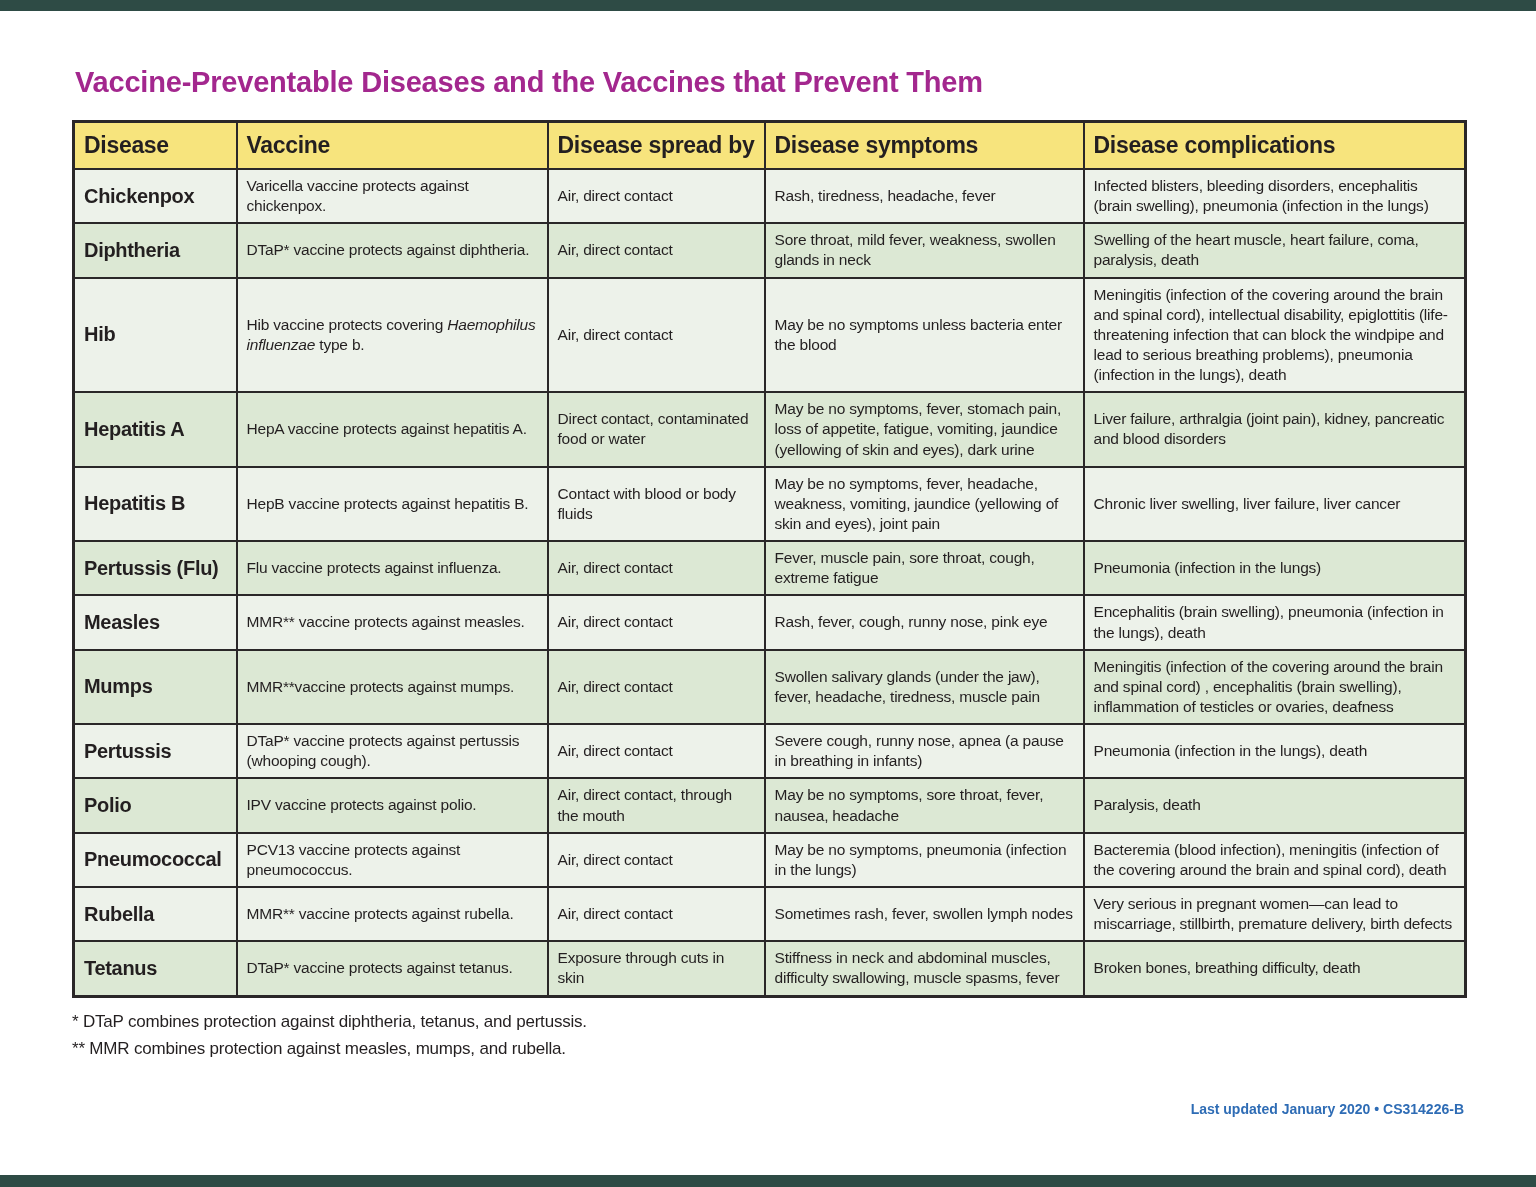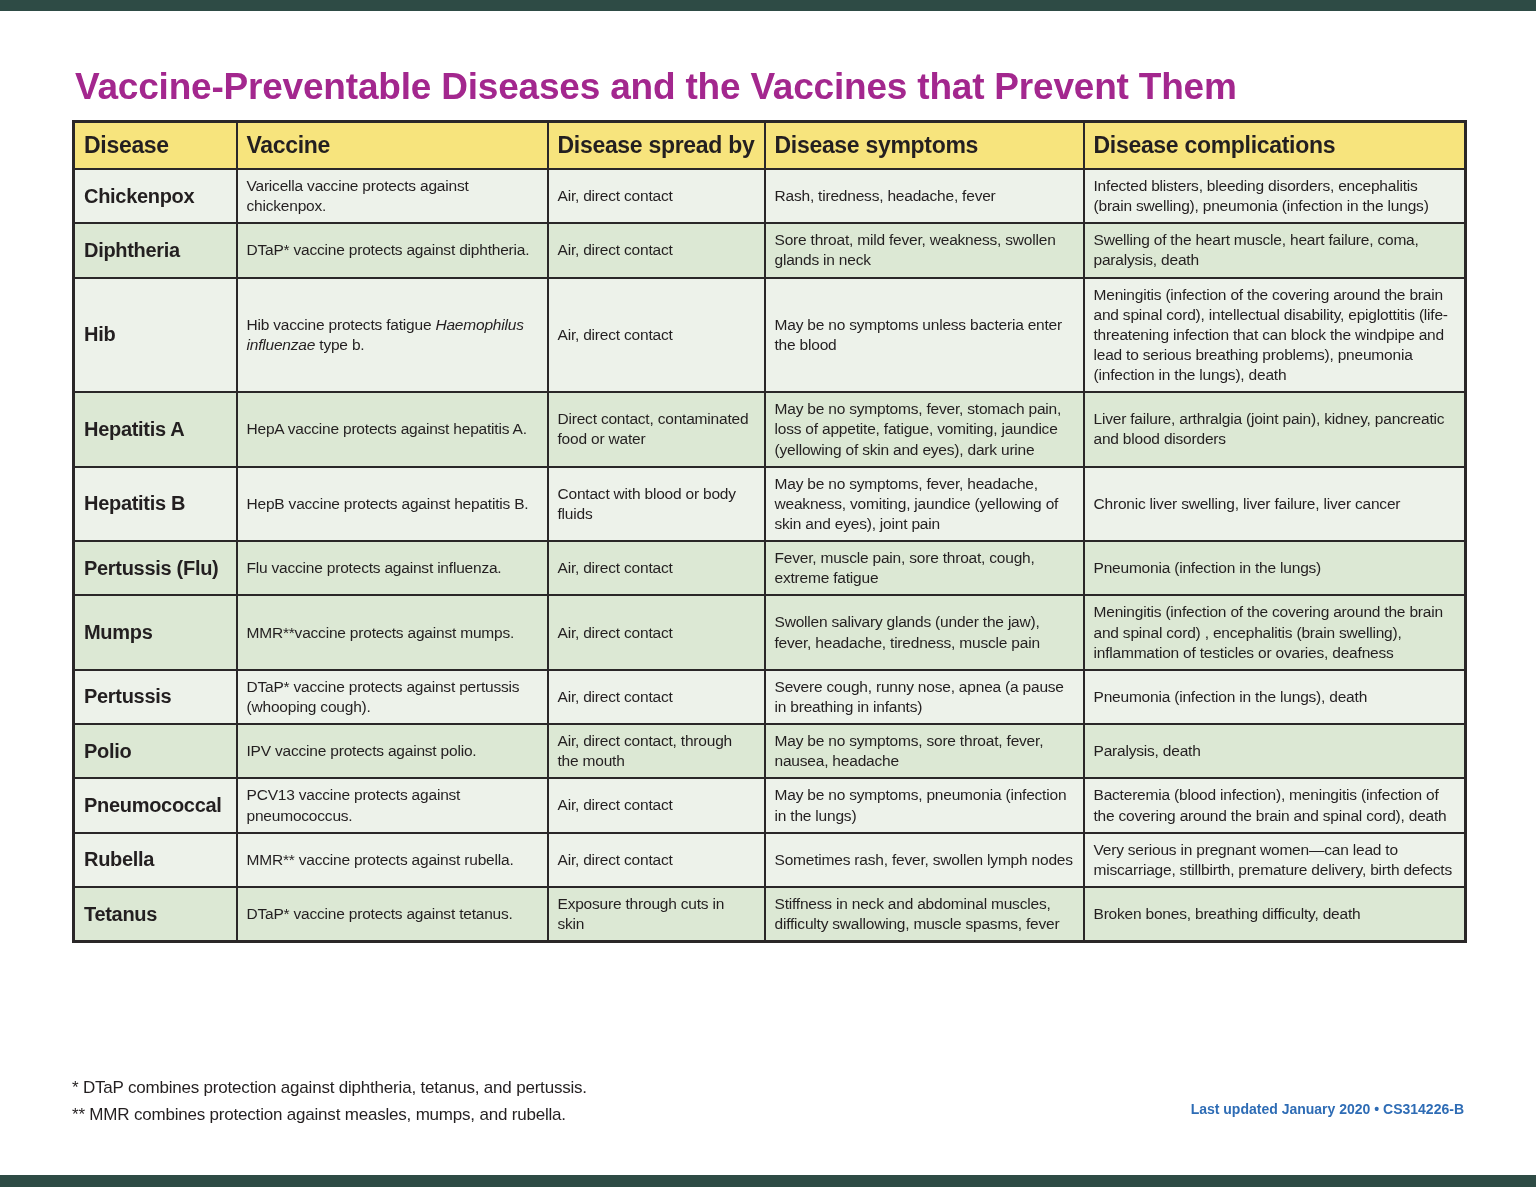--- a/index.html
+++ b/index.html
@@ -21,21 +21,21 @@
     height: 11px;
     background: var(--bar-color, #2e4b45);
   }
   .edge-bar.top { top: 0; }
   .edge-bar.bottom { bottom: 0; height: 12px; }
 
   .page-title {
     position: absolute;
     left: 75px;
     top: 66px;
-    font-size: 37px;
+    font-size: 29px;
     font-weight: bold;
     letter-spacing: -0.2px;
     color: var(--title-color, #a3278e);
     white-space: nowrap;
   }
 
   .table-wrap {
     position: absolute;
     left: 72px;
     top: 120px;
@@ -74,21 +74,21 @@
     line-height: 1.3;
     padding: 6px 9px;
   }
   tr.shade-light td { background: var(--row-light, #edf2ea); }
   tr.shade-dark  td { background: var(--row-dark,  #dce8d4); }
   .it { font-style: italic; }
 
   .footnotes {
     position: absolute;
     left: 72px;
-    top: 1074px;
+    top: 1008px;
     font-size: 17px;
     letter-spacing: -0.2px;
     line-height: 27px;
     color: #231f20;
   }
 
   .footer-note {
     position: absolute;
     right: 72px;
     top: 1101px;
@@ -135,21 +135,21 @@
           </tr>
           <tr class="shade-dark">
             <td class="disease-cell">Diphtheria</td>
             <td class="body-cell">DTaP* vaccine protects against diphtheria.</td>
             <td class="body-cell">Air, direct contact</td>
             <td class="body-cell">Sore throat, mild fever, weakness, swollen glands in neck</td>
             <td class="body-cell">Swelling of the heart muscle, heart failure, coma, paralysis, death</td>
           </tr>
           <tr class="shade-light">
             <td class="disease-cell">Hib</td>
-            <td class="body-cell"><span>Hib vaccine protects fatigue </span><span class="it">Haemophilus influenzae</span><span> type b.</span></td>
+            <td class="body-cell"><span>Hib vaccine protects covering </span><span class="it">Haemophilus influenzae</span><span> type b.</span></td>
             <td class="body-cell">Air, direct contact</td>
             <td class="body-cell">May be no symptoms unless bacteria enter the blood</td>
             <td class="body-cell">Meningitis (infection of the covering around the brain and spinal cord), intellectual disability, epiglottitis (life-threatening infection that can block the windpipe and lead to serious breathing problems), pneumonia (infection in the lungs), death</td>
           </tr>
           <tr class="shade-dark">
             <td class="disease-cell">Hepatitis A</td>
             <td class="body-cell">HepA vaccine protects against hepatitis A.</td>
             <td class="body-cell">Direct contact, contaminated food or water</td>
             <td class="body-cell">May be no symptoms, fever, stomach pain, loss of appetite, fatigue, vomiting, jaundice (yellowing of skin and eyes), dark urine</td>
             <td class="body-cell">Liver failure, arthralgia (joint pain), kidney, pancreatic and blood disorders</td>
@@ -161,20 +161,27 @@
             <td class="body-cell">May be no symptoms, fever, headache, weakness, vomiting, jaundice (yellowing of skin and eyes), joint pain</td>
             <td class="body-cell">Chronic liver swelling, liver failure, liver cancer</td>
           </tr>
           <tr class="shade-dark">
             <td class="disease-cell">Pertussis (Flu)</td>
             <td class="body-cell">Flu vaccine protects against influenza.</td>
             <td class="body-cell">Air, direct contact</td>
             <td class="body-cell">Fever, muscle pain, sore throat, cough, extreme fatigue</td>
             <td class="body-cell">Pneumonia (infection in the lungs)</td>
           </tr>
+          <tr class="shade-light">
+            <td class="disease-cell">Measles</td>
+            <td class="body-cell">MMR** vaccine protects against measles.</td>
+            <td class="body-cell">Air, direct contact</td>
+            <td class="body-cell">Rash, fever, cough, runny nose, pink eye</td>
+            <td class="body-cell">Encephalitis (brain swelling), pneumonia (infection in the lungs), death</td>
+          </tr>
           <tr class="shade-dark">
             <td class="disease-cell">Mumps</td>
             <td class="body-cell">MMR**vaccine protects against mumps.</td>
             <td class="body-cell">Air, direct contact</td>
             <td class="body-cell">Swollen salivary glands (under the jaw), fever, headache, tiredness, muscle pain</td>
             <td class="body-cell">Meningitis (infection of the covering around the brain and spinal cord) , encephalitis (brain swelling), inflammation of testicles or ovaries, deafness</td>
           </tr>
           <tr class="shade-light">
             <td class="disease-cell">Pertussis</td>
             <td class="body-cell">DTaP* vaccine protects against pertussis (whooping cough).</td>

